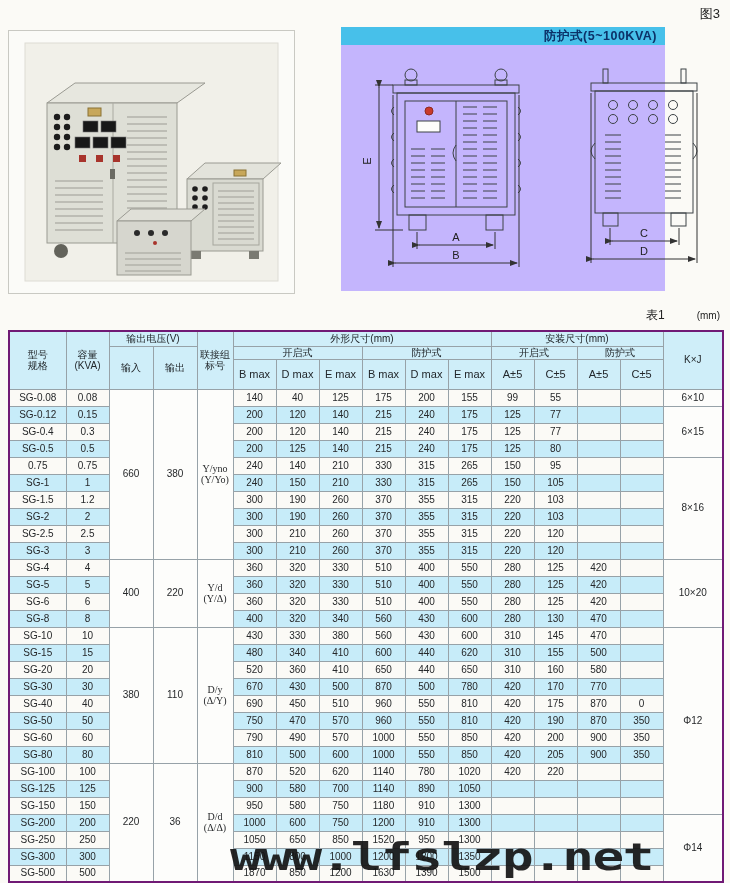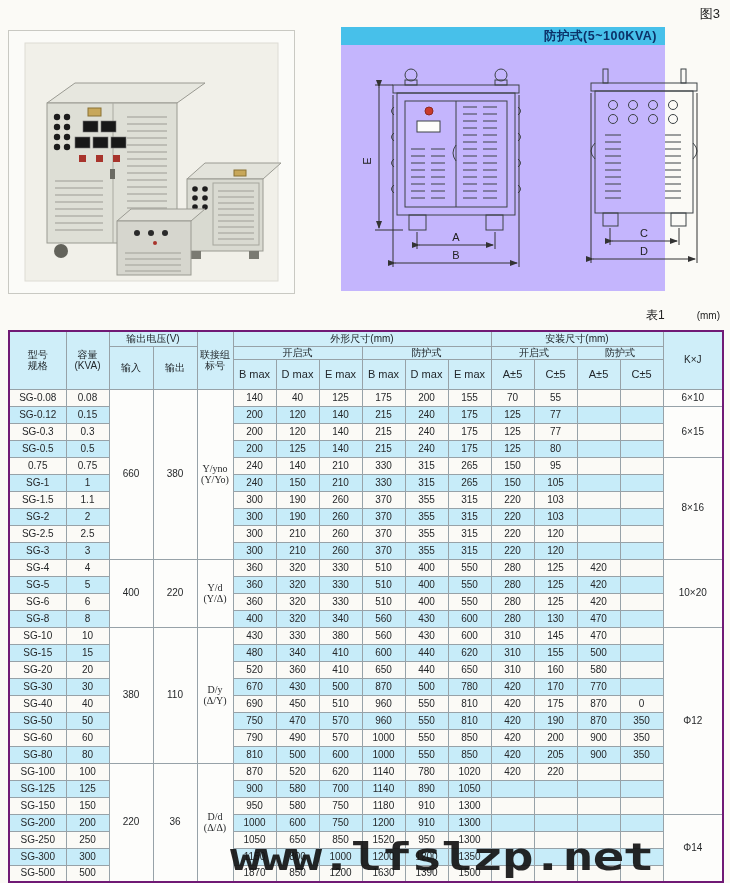--- a/index.html
+++ b/index.html
@@ -300,21 +300,21 @@
         <td class="merged group-label" rowspan="10">
           <div>Y/yno</div>
           <div>(Y/Yo)</div>
         </td>
         <td>140</td>
         <td>40</td>
         <td>125</td>
         <td>175</td>
         <td>200</td>
         <td>155</td>
-        <td>70</td>
+        <td>99</td>
         <td>55</td>
         <td></td>
         <td></td>
         <td class="merged" rowspan="1">6×10</td>
       </tr>
       <tr class="stripe">
         <td>SG-0.12</td>
         <td>0.15</td>
         <td>200</td>
         <td>120</td>
@@ -322,21 +322,21 @@
         <td>215</td>
         <td>240</td>
         <td>175</td>
         <td>125</td>
         <td>77</td>
         <td></td>
         <td></td>
         <td class="merged" rowspan="3">6×15</td>
       </tr>
       <tr>
-        <td>SG-0.3</td>
+        <td>SG-0.4</td>
         <td>0.3</td>
         <td>200</td>
         <td>120</td>
         <td>140</td>
         <td>215</td>
         <td>240</td>
         <td>175</td>
         <td>125</td>
         <td>77</td>
         <td></td>
@@ -380,21 +380,21 @@
         <td>330</td>
         <td>315</td>
         <td>265</td>
         <td>150</td>
         <td>105</td>
         <td></td>
         <td></td>
       </tr>
       <tr>
         <td>SG-1.5</td>
-        <td>1.1</td>
+        <td>1.2</td>
         <td>300</td>
         <td>190</td>
         <td>260</td>
         <td>370</td>
         <td>355</td>
         <td>315</td>
         <td>220</td>
         <td>103</td>
         <td></td>
         <td></td>

